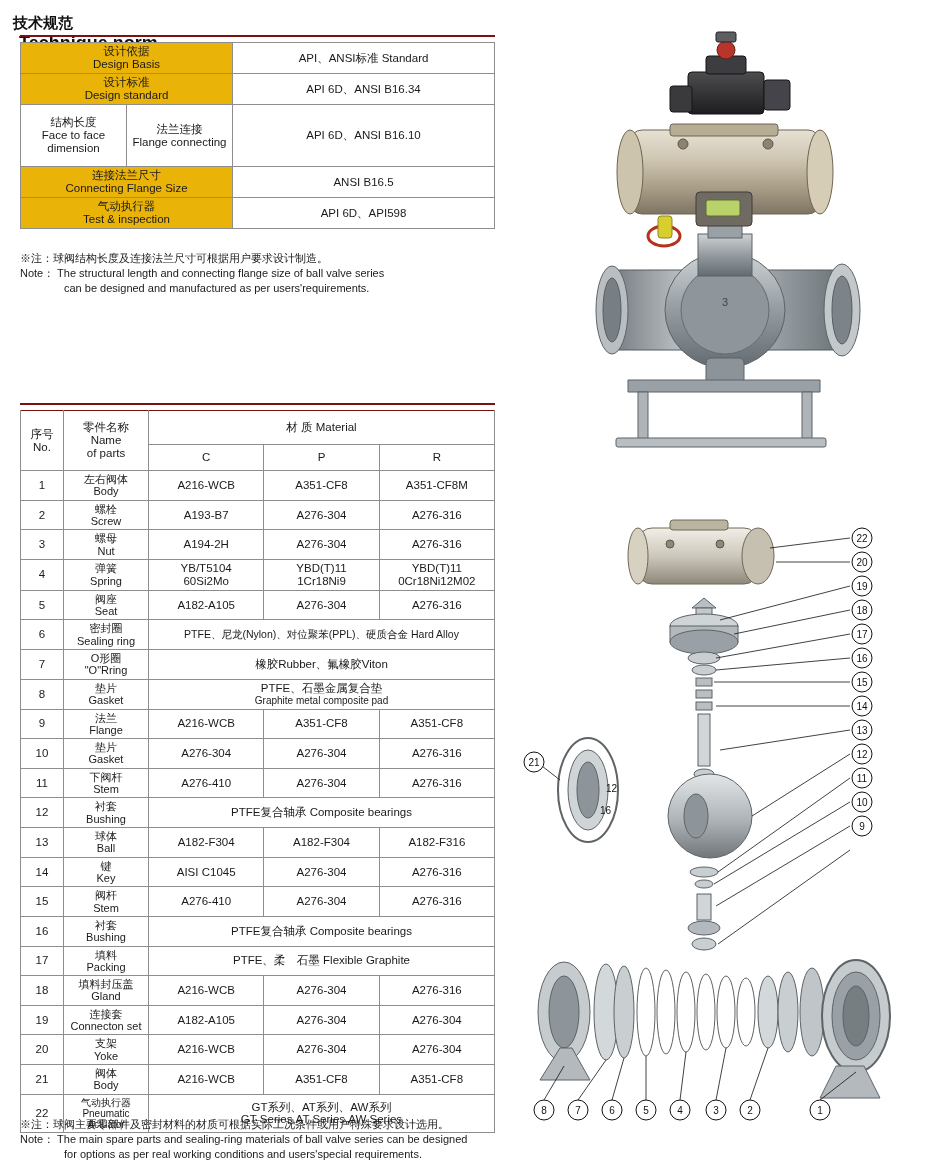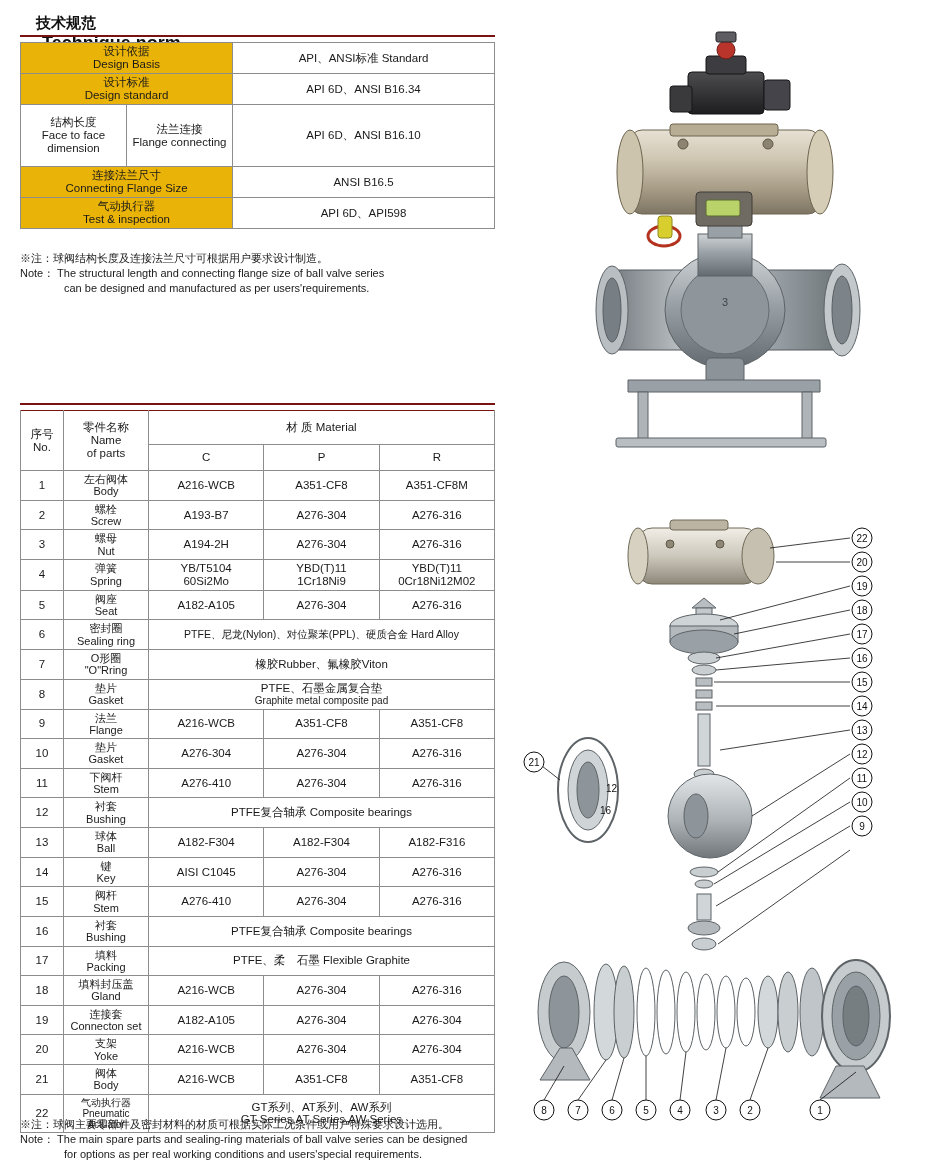--- a/index.html
+++ b/index.html
@@ -70,21 +70,21 @@
 
   .callout-num{
     font-size:10px;fill:#111;font-family:"Liberation Sans", sans-serif;
   }
 </style>
 </head>
 <body>
 
 <div class="page">
 
-  <div class="sec-title" style="position:absolute;left:36px;top:14px;">
+  <div class="sec-title" style="position:absolute;left:13px;top:14px;">
     <span class="cn" style="display:inline">技术规范</span><span class="en">Technique norm</span>
   </div>
   <div style="position:absolute;left:20px;top:35px;width:475px;height:2px;background:#7a1212;"></div>
 
   <table class="tbl" id="technique-norm-table">
     <tbody>
         <tr>
       <td class="tn-label two-line" colspan="2">
         <span class="cn">设计依据</span>
         <span class="en">Design Basis</span>

